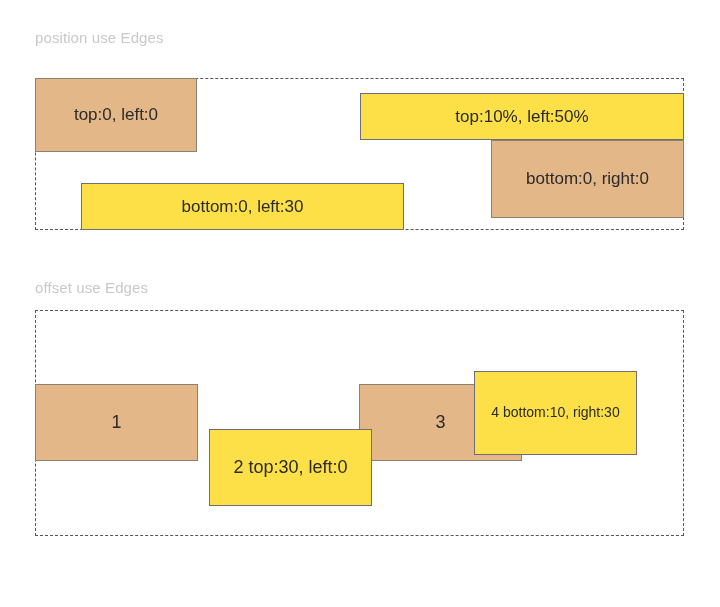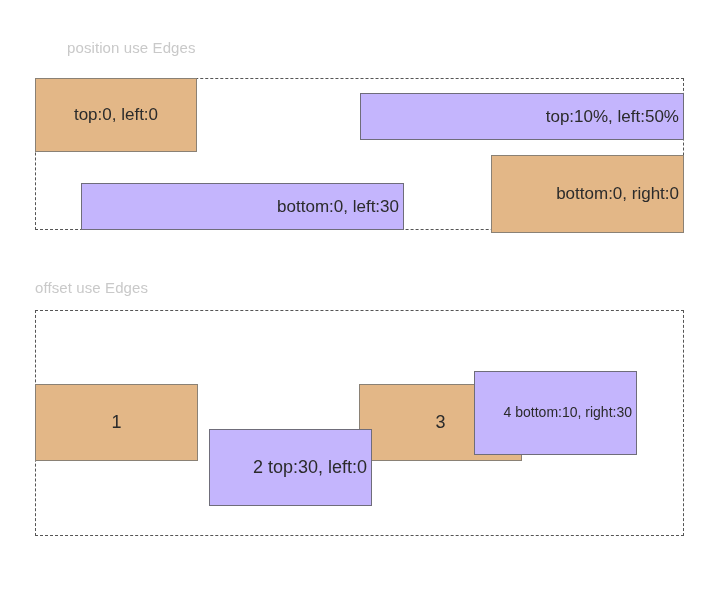--- a/index.html
+++ b/index.html
@@ -45,53 +45,52 @@
     text-align: center;
     font-family: "Liberation Sans", sans-serif;
     color: #2b2b2b;
     line-height: 1.25;
   }
   .box.orange {
     background: #e3b787;
     border-color: #8a8175;
   }
   .box.purple {
-    background: #c4b5fd;
+    background: #fde047;
     border-color: #6f6d7a;
-    text-align: right;
   }
   .box .box-label {
     display: block;
     width: 100%;
     padding: 0 4px;
     box-sizing: border-box;
   }
 </style>
 </head>
 <body>
 
 <div class="page">
 
-  <div class="section-label" style="left:35px; top:39px;margin-left:32px;">position use Edges</div>
+  <div class="section-label" style="left:35px; top:29px;">position use Edges</div>
 
   <div class="dashed-container" style="left:35px; top:78px; width:649px; height:152px;"></div>
 
   <div class="box orange" style="left:35px; top:78px; width:162px; height:74px; font-size:17px;justify-content:flex-end;">
     <span class="box-label">top:0, left:0</span>
   </div>
 
   <div class="box purple" style="left:360px; top:93px; width:324px; height:47px; font-size:17px;">
     <span class="box-label">top:10%, left:50%</span>
   </div>
 
   <div class="box purple" style="left:81px; top:183px; width:323px; height:47px; font-size:17px;">
     <span class="box-label">bottom:0, left:30</span>
   </div>
 
-  <div class="box orange" style="left:491px; top:155px; width:193px; height:78px; font-size:17px;text-align:right;">
+  <div class="box orange" style="left:491px; top:140px; width:193px; height:78px; font-size:17px;">
     <span class="box-label">bottom:0, right:0</span>
   </div>
 
   <div class="section-label" style="left:35px; top:261px;margin-top:18px;">offset use Edges</div>
 
   <div class="dashed-container" style="left:35px; top:310px; width:649px; height:226px;"></div>
 
   <div class="box orange" style="left:35px; top:384px; width:163px; height:77px; font-size:18px;">
     <span class="box-label">1</span>
   </div>

